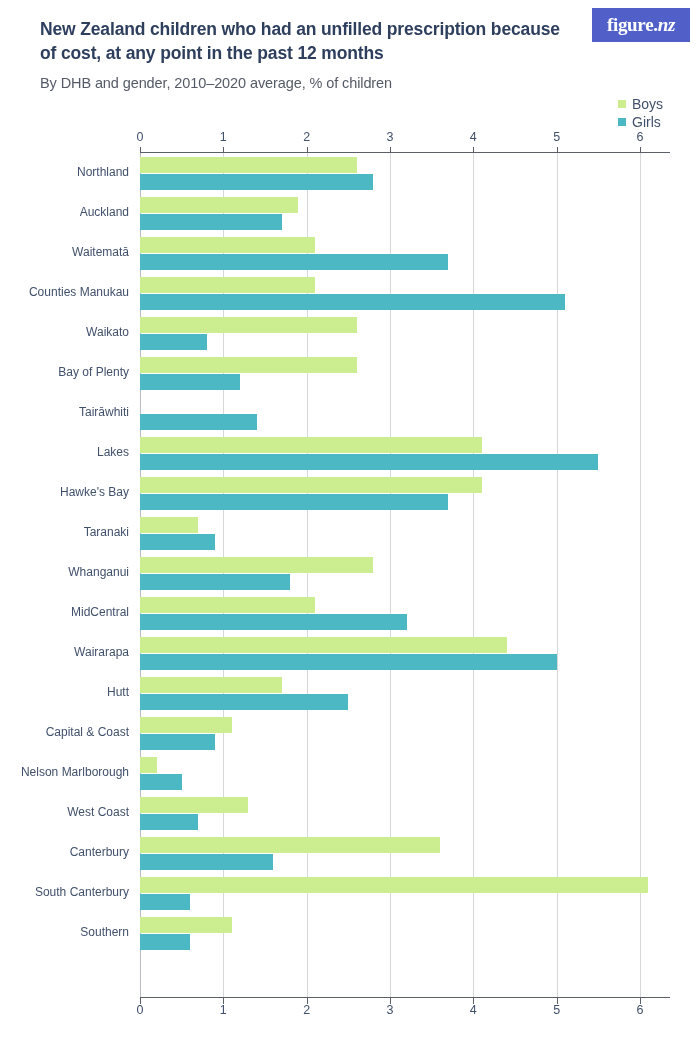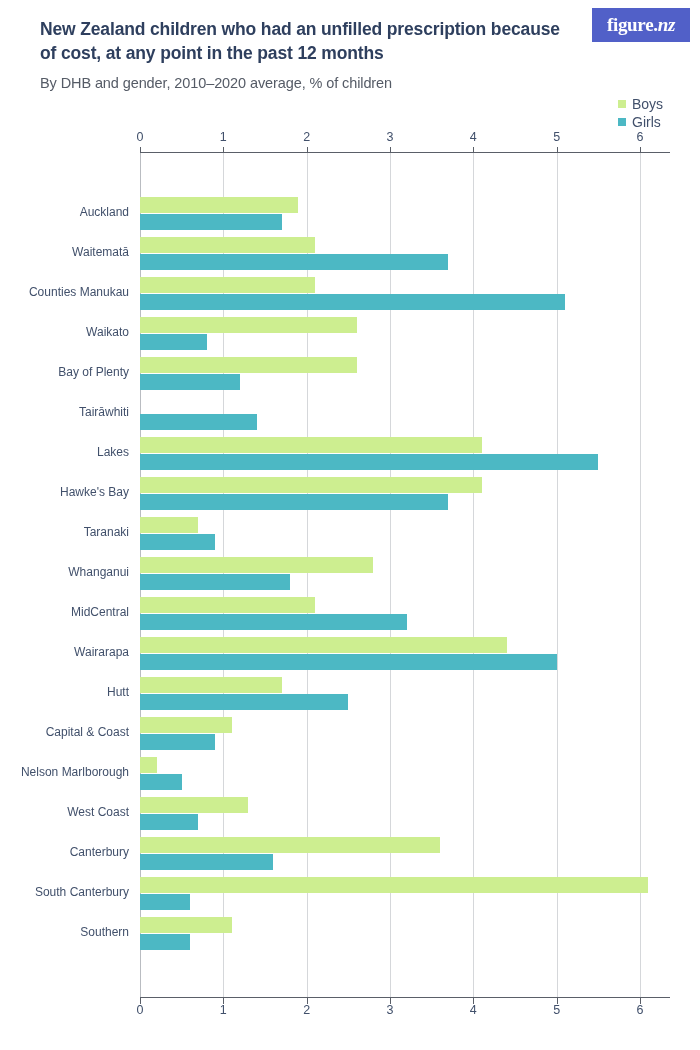--- a/index.html
+++ b/index.html
@@ -199,20 +199,25 @@
     </div>
   <div class="axis-line top"></div>
   <div class="plot" id="plot">
       <div class="gridline zero" style="left: 0px;"></div>
       <div class="gridline" style="left: 83.3333px;"></div>
       <div class="gridline" style="left: 166.667px;"></div>
       <div class="gridline" style="left: 250px;"></div>
       <div class="gridline" style="left: 333.333px;"></div>
       <div class="gridline" style="left: 416.667px;"></div>
       <div class="gridline" style="left: 500px;"></div>
+      <div class="row" style="top: 4px;">
+        <div class="row-label">Northland</div>
+        <div class="bar boys" title="Boys: 2.6" style="width: 216.667px; background: rgb(205, 238, 144);"></div>
+        <div class="bar girls" title="Girls: 2.8" style="width: 233.333px; background: rgb(76, 184, 196);"></div>
+      </div>
       <div class="row" style="top: 44px;">
         <div class="row-label">Auckland</div>
         <div class="bar boys" title="Boys: 1.9" style="width: 158.333px; background: rgb(205, 238, 144);"></div>
         <div class="bar girls" title="Girls: 1.7" style="width: 141.667px; background: rgb(76, 184, 196);"></div>
       </div>
       <div class="row" style="top: 84px;">
         <div class="row-label">Waitematā</div>
         <div class="bar boys" title="Boys: 2.1" style="width: 175px; background: rgb(205, 238, 144);"></div>
         <div class="bar girls" title="Girls: 3.7" style="width: 308.333px; background: rgb(76, 184, 196);"></div>
       </div>

